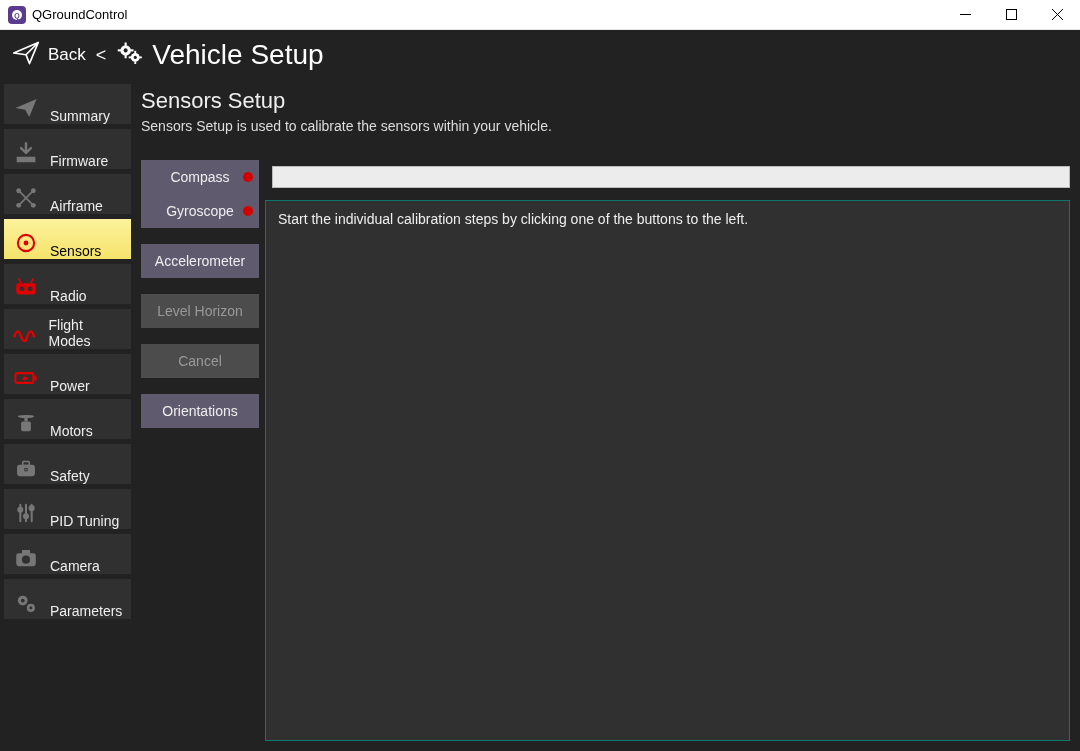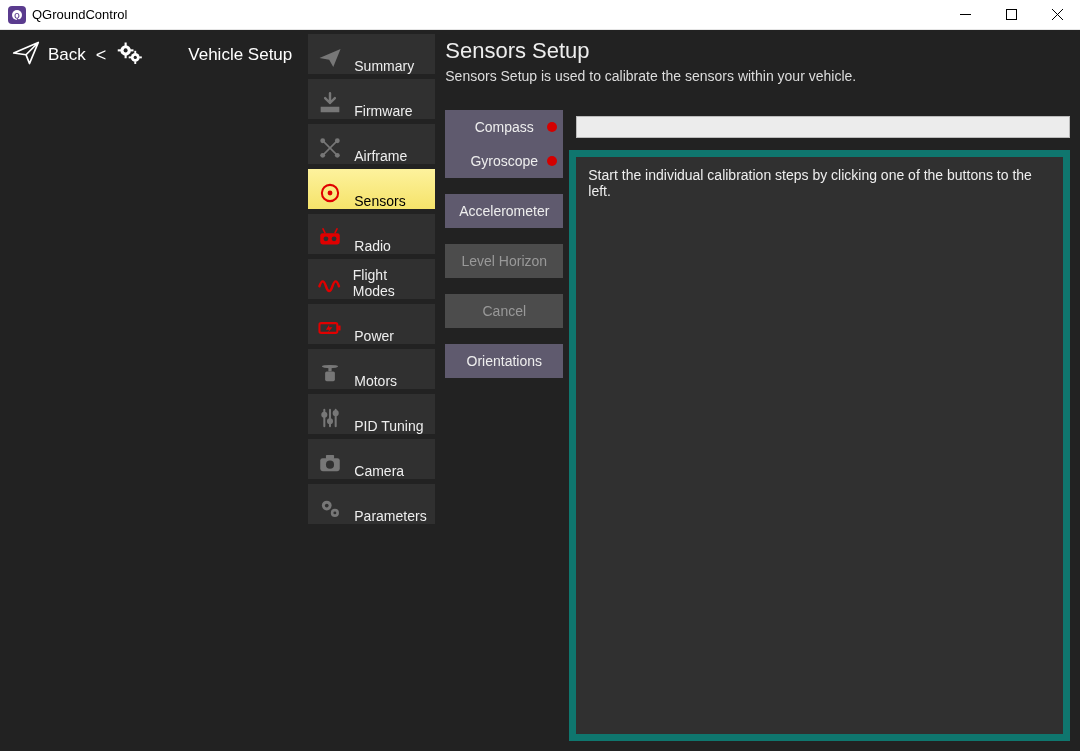--- a/index.html
+++ b/index.html
@@ -35,28 +35,28 @@
       display: flex; align-items: center; justify-content: center;
       cursor: pointer;
     }
     .winbtn svg { width: 11px; height: 11px; }
 
     
     .app-body {
       background: #222222;
       height: 721px;
       display: flex;
-      flex-direction: row;
+      flex-direction: column;
     }
     .header { height: 50px; display: flex; align-items: center; padding: 0 12px; gap: 8px; color: #fff; }
     .header .paperplane svg { width: 28px; height: 28px; }
     .header .backtext { font-size: 17px; }
     .header .lt { font-size: 18px; margin: 0 2px; }
     .header .gears svg { width: 28px; height: 28px; }
-    .header .section-title { font-size: 17px; margin-left: 36px; }
+    .header .section-title { font-size: 28px; }
 
     .main { flex: 1; display: flex; }
 
     
     .sidebar {
       width: 135px;
       padding: 4px 4px 4px 4px;
       background: #222222;
       display: flex;
       flex-direction: column;
@@ -108,21 +108,21 @@
       flex: 1; height: 22px; background: #ececec;
       border: 1px solid #bbb;
       margin-top: 6px;
     }
     .instruction-box {
       flex: 1;
       background: #303030;
       padding: 10px 12px;
       color: #eee;
       font-size: 14px;
-      border: 7px solid #0f766e;
+      border: 1px solid #0f766e;
       margin-top: 6px;
     }
     .row-top { display: flex; gap: 13px; align-items: flex-start; }
     .row-rest { display: flex; gap: 6px; flex: 1; }
   </style>
 </head>
 <body>
 
 <div class="titlebar">
   <div class="titlebar-left">
@@ -267,20 +267,32 @@
             <svg viewBox="0 0 32 32" fill="#777">
               <rect x="10" y="14" width="12" height="12" rx="2"></rect>
               <rect x="14" y="8" width="4" height="6"></rect>
               <ellipse cx="16" cy="8" rx="10" ry="2"></ellipse>
             </svg>
           </span>
           <span class="label">Motors</span>
         </div>
         <div class="side-item">
           <span class="icon">
+            <svg viewBox="0 0 32 32" fill="#777">
+              <rect x="5" y="12" width="22" height="14" rx="3"></rect>
+              <rect x="12" y="8" width="8" height="5" rx="1" fill="none" stroke="#777" stroke-width="2"></rect>
+              <rect x="14" y="16" width="4" height="4" fill="#303030"></rect>
+              <line x1="15" y1="18" x2="17" y2="18" stroke="#777"></line>
+              <line x1="16" y1="17" x2="16" y2="19" stroke="#777"></line>
+            </svg>
+          </span>
+          <span class="label">Safety</span>
+        </div>
+        <div class="side-item">
+          <span class="icon">
             <svg viewBox="0 0 32 32" stroke="#777" stroke-width="2.5" stroke-linecap="round">
               <line x1="9" y1="6" x2="9" y2="26"></line>
               <line x1="16" y1="6" x2="16" y2="26"></line>
               <line x1="23" y1="6" x2="23" y2="26"></line>
               <circle cx="9" cy="12" r="2.5" fill="#777"></circle>
               <circle cx="16" cy="20" r="2.5" fill="#777"></circle>
               <circle cx="23" cy="10" r="2.5" fill="#777"></circle>
             </svg>
           </span>
           <span class="label">PID Tuning</span>

